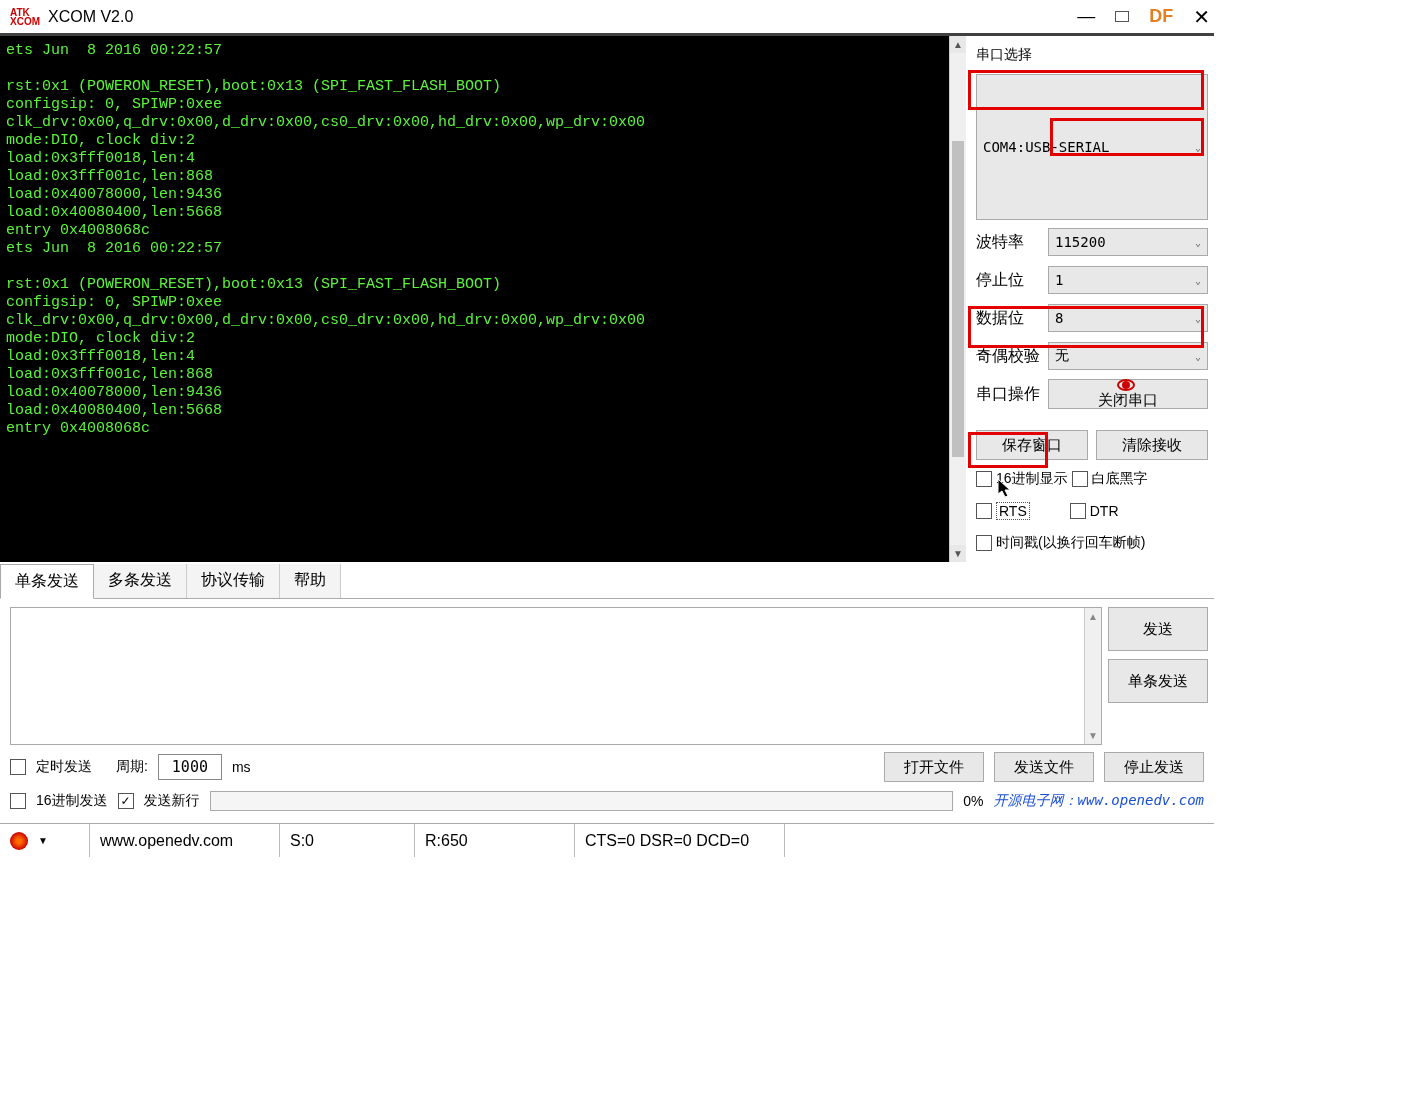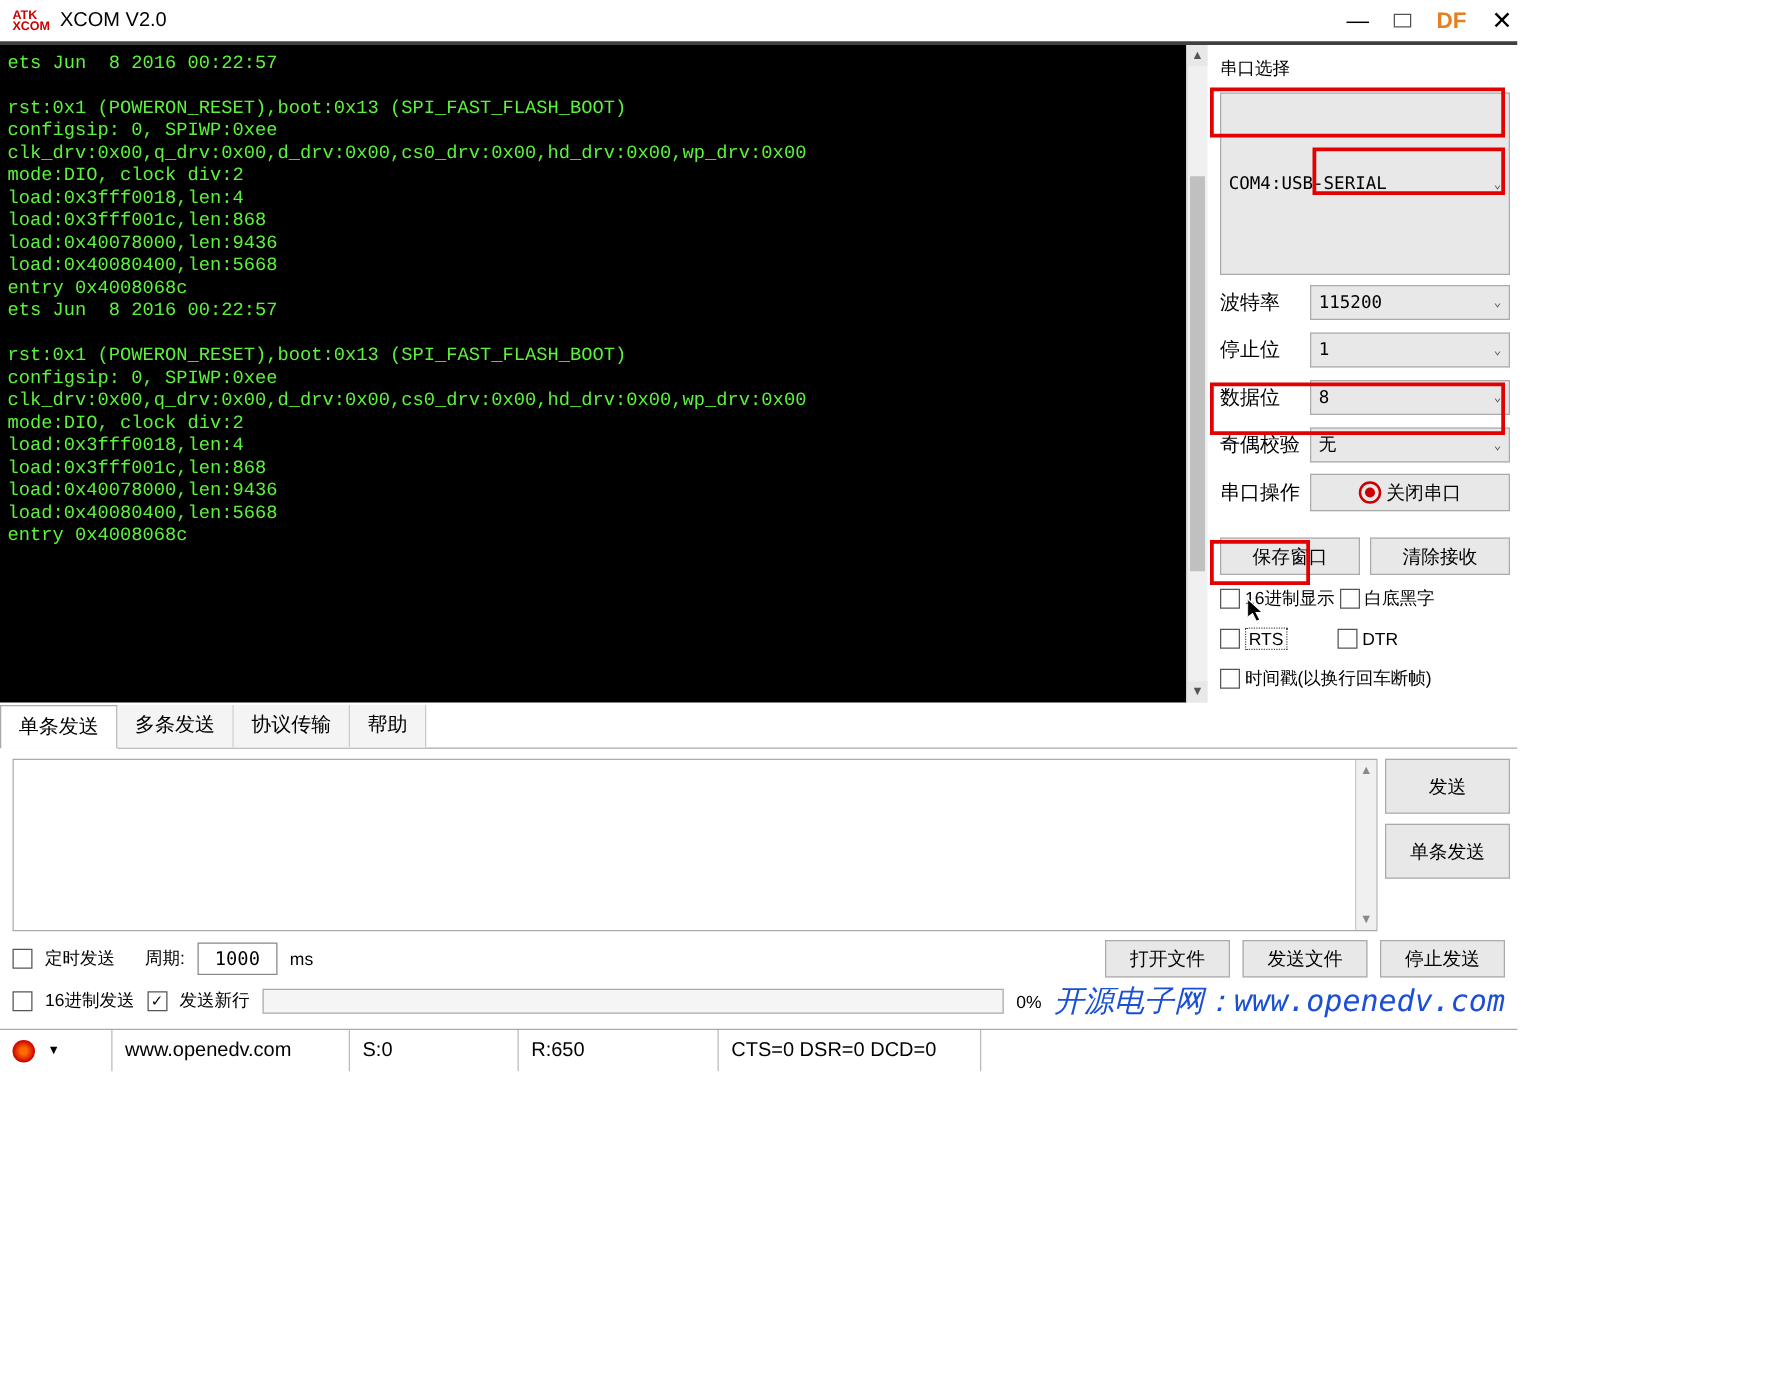--- a/index.html
+++ b/index.html
@@ -18,21 +18,21 @@
 .term-scroll { width: 17px; background:#f0f0f0; display:flex; flex-direction:column; justify-content:space-between; border-left:1px solid #ccc;}
 .term-scroll .arr { height:17px; text-align:center; font-size:10px; color:#555; background:#e8e8e8; line-height:17px;}
 .term-scroll .thumb { background:#c0c0c0; height:60%; margin:2px;}
 
 .side { width: 248px; padding: 10px 6px 6px 10px; display:flex; flex-direction:column; gap:6px; position:relative;}
 .side .sect-title { font-size: 14px; margin-bottom:4px;}
 .row { display:flex; align-items:center; gap:8px; height:32px;}
 .row label { width: 64px; font-size:16px;}
 .select { flex:1; height:28px; background:#e8e8e8; border:1px solid #aaa; padding:0 6px; display:flex; align-items:center; justify-content:space-between; font-family:"Consolas",monospace; font-size:14px;}
 .select .chev { font-size:10px; color:#555;}
-.btn { background:#e8e8e8; border:1px solid #aaa; height:30px; padding:0 8px; display:flex; align-items:center; justify-content:center; font-size:15px; cursor:default;}
+.btn { background:#e8e8e8; border:1px solid #aaa; height:30px; padding:0 8px; display:flex; align-items:center; justify-content:center; font-size:15px; cursor:default;flex-direction:column;}
 .btn-icon { width:18px; height:18px; border:2px solid #c00; border-radius:50%; display:inline-flex; align-items:center; justify-content:center; margin-right:4px;}
 .btn-icon::after{content:""; width:8px;height:8px;background:#c00;border-radius:50%;}
 .btn-pair{display:flex; gap:8px;}
 .btn-pair .btn{flex:1;}
 .chk-row{display:flex; align-items:center; gap:4px; height:26px;}
 .chk{width:16px;height:16px;border:1px solid #555; display:inline-block; background:#fff;}
 .chk.checked::after{content:"✓"; font-size:12px; line-height:14px; display:block; text-align:center;}
 
 .hl{position:absolute; border:3px solid #e30000; pointer-events:none;}
 
@@ -48,21 +48,21 @@
 .send-btns .btn{height:44px;}
 
 .opts-row{display:flex; align-items:center; padding:4px 10px; gap:10px; height:36px;}
 .opts-row .period-inp{width:64px; height:26px; border:1px solid #888; text-align:center; font-family:monospace; font-size:15px;}
 .spacer{flex:1;}
 .opts-row .btn{width:100px;}
 
 .opts-row2{display:flex; align-items:center; padding:0 10px 6px 10px; gap:10px; height:38px;}
 .progress{flex:1; height:20px; border:1px solid #aaa; background:#f5f5f5;}
 .pct{font-size:14px;}
-.link{font-family:"Consolas",monospace; font-size:24px; color:#1a4fd6; font-style:italic;}
+.link{font-family:"Consolas",monospace; font-size:14px; color:#1a4fd6; font-style:italic;}
 
 .statusbar{display:flex; border-top:1px solid #aaa; height:34px; align-items:stretch;}
 .statusbar .cell{border-right:1px solid #bbb; display:flex; align-items:center; padding:0 10px; font-size:16px;}
 .rec-icon{width:18px;height:18px;border-radius:50%;background:radial-gradient(circle,#ff6b00 20%,#c00 70%); margin-right:6px;}
 .drop{font-size:10px;margin-left:4px;}
 
 .cursor-arrow{position:absolute; width:16px; height:20px; pointer-events:none;}
 .cursor-arrow svg{display:block;}
 </style>
 </head>

